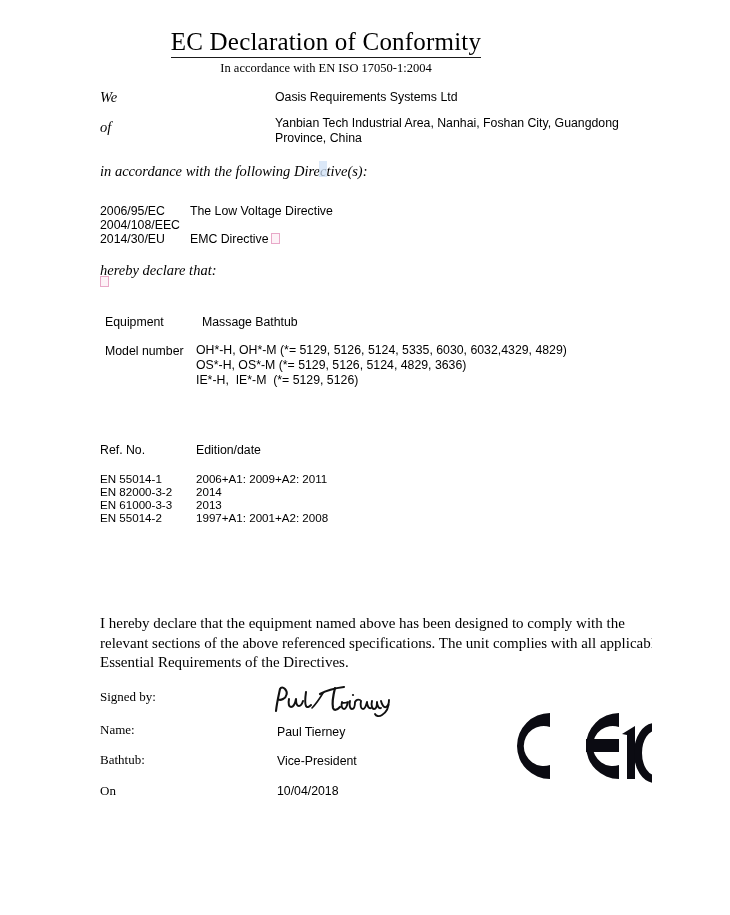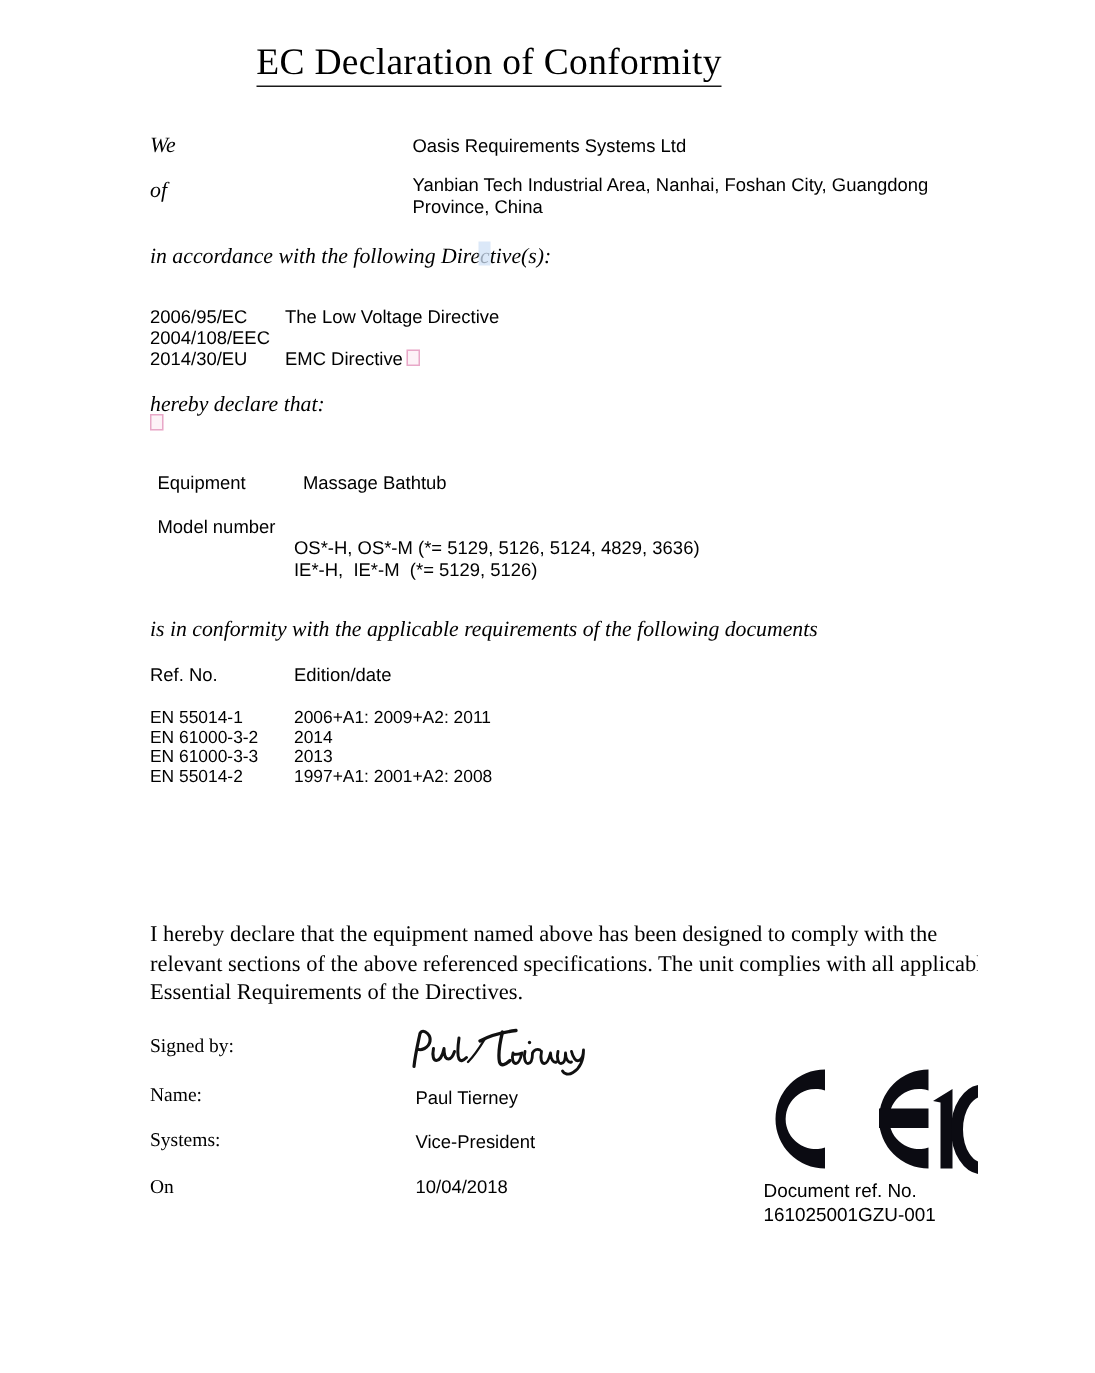--- a/index.html
+++ b/index.html
@@ -134,20 +134,21 @@
   }
 </style>
 </head>
 <body>
 
 <div class="page">
 
   <div class="doc-title serif">
     <span>EC Declaration of Conformity</span>
   </div>
+  <div class="doc-subtitle serif">In accordance with EN ISO 17050-1:2004</div>
 
   <div class="t lbl-ital" style="left:100px; top:89px;">We</div>
   <div class="t val-sans" style="left:275px; top:90px;">Oasis Requirements Systems Ltd</div>
 
   <div class="t lbl-ital" style="left:100px; top:119px;">of</div>
   <div class="t val-sans" style="left:275px; top:116px;">Yanbian Tech Industrial Area, Nanhai, Foshan City, Guangdong</div>
   <div class="t val-sans" style="left:275px; top:131px;">Province, China</div>
 
   <div class="t sec-ital" style="left:100px; top:163px;">in accordance with the following Directive(s):</div>
   <div class="sel-artifact" style="left:319px; top:161px; width:8px; height:16px;"></div>
@@ -160,32 +161,32 @@
   <div class="t lbl-sans" style="left:100px; top:232px;">2014/30/EU</div>
   <div class="t lbl-sans" style="left:190px; top:232px;"><span>EMC Directive</span><span class="tofu"></span></div>
 
   <div class="t sec-ital" style="left:100px; top:262px;">hereby declare that:</div>
   <div class="tofu-standalone" style="left:100px; top:276px;"></div>
 
   <div class="t lbl-sans" style="left:105px; top:315px;">Equipment</div>
   <div class="t lbl-sans" style="left:202px; top:315px;">Massage Bathtub</div>
 
   <div class="t lbl-sans" style="left:105px; top:344px;">Model number</div>
+  <div class="t lbl-sans" style="left:196px; top:343px;">OH*-H, OH*-M (*= 5129, 5126, 5124, 5335, 6030, 6032,4329, 4829)</div>
   <div class="t lbl-sans" style="left:196px; top:358px;">OS*-H, OS*-M (*= 5129, 5126, 5124, 4829, 3636)</div>
   <div class="t lbl-sans" style="left:196px; top:373px;">IE*-H,  IE*-M  (*= 5129, 5126)</div>
 
-  <div class="t sec-ital" style="left:100px; top:412px;">is in conformity with the applicable requirements of the following documents</div>
 
   <div class="t lbl-sans" style="left:100px; top:443px;">Ref. No.</div>
   <div class="t lbl-sans" style="left:196px; top:443px;">Edition/date</div>
 
   <div class="t mono-col" style="left:100px; top:472px;">EN 55014-1</div>
   <div class="t mono-col" style="left:196px; top:472px;">2006+A1: 2009+A2: 2011</div>
 
-  <div class="t mono-col" style="left:100px; top:485px;">EN 61000-3-2</div>
+  <div class="t mono-col" style="left:100px; top:485px;">EN 82000-3-2</div>
   <div class="t mono-col" style="left:196px; top:485px;">2014</div>
 
   <div class="t mono-col" style="left:100px; top:498px;">EN 61000-3-3</div>
   <div class="t mono-col" style="left:196px; top:498px;">2013</div>
 
   <div class="t mono-col" style="left:100px; top:511px;">EN 55014-2</div>
   <div class="t mono-col" style="left:196px; top:511px;">1997+A1: 2001+A2: 2008</div>
 
   <div class="declaration">I hereby declare that the equipment named above has been designed to comply with the relevant sections of the above referenced specifications. The unit complies with all applicable Essential Requirements of the Directives.</div>
 
@@ -204,34 +205,32 @@
       <circle cx="81" cy="11" r="1.1" fill="#111111" stroke="none"></circle>
       <path d="M89 17 C88 22, 89 25, 91 25 C93 25, 94 22, 95 18 C95 22, 97 25, 99 24" stroke-width="1.9"></path>
       <path d="M100 17 C99 21, 100 25, 102 25 C104 25, 105 22, 105 18 C105 22, 107 25, 109 24" stroke-width="1.9"></path>
       <path d="M109 17 C110 21, 112 24, 114 23 C116 22, 117 19, 117 16 C117 22, 115 28, 110 31 C107 33, 104 32, 103 30" stroke-width="1.9"></path>
     </g>
   </svg>
 
   <div class="t sig-label" style="left:100px; top:722px;">Name:</div>
   <div class="t lbl-sans" style="left:277px; top:725px;">Paul Tierney</div>
 
-  <div class="t sig-label" style="left:100px; top:752px;">Systems:</div>
+  <div class="t sig-label" style="left:100px; top:752px;">Bathtub:</div>
   <div class="t lbl-sans" style="left:277px; top:754px;">Vice-President</div>
 
   <div class="t sig-label" style="left:100px; top:783px;">On</div>
   <div class="t lbl-sans" style="left:277px; top:784px;">10/04/2018</div>
 
   <svg class="ce-mark" viewBox="0 0 180 80">
 
     <path d="M56 7 A33 33 0 1 0 56 73 L56 59 A20 20 0 1 1 56 21 Z" fill="#0b0b12"></path>
 
     <path d="M125 7 A33 33 0 1 0 125 73 L125 59 A20 20 0 1 1 125 21 Z" fill="#0b0b12"></path>
     <rect x="92" y="33" width="33" height="13" fill="#0b0b12"></rect>
 
     <path d="M128 28 L141 20 L141 73 L133 73 L133 29 Z" fill="#0b0b12"></path>
 
     <ellipse cx="161" cy="47" rx="17" ry="26" fill="none" stroke="#0b0b12" stroke-width="8"></ellipse>
   </svg>
 
-  <div class="doc-ref"><span>Document ref. No.</span>
-<span>161025001GZU-001</span></div>
 
 </div>
 
 </body></html>

